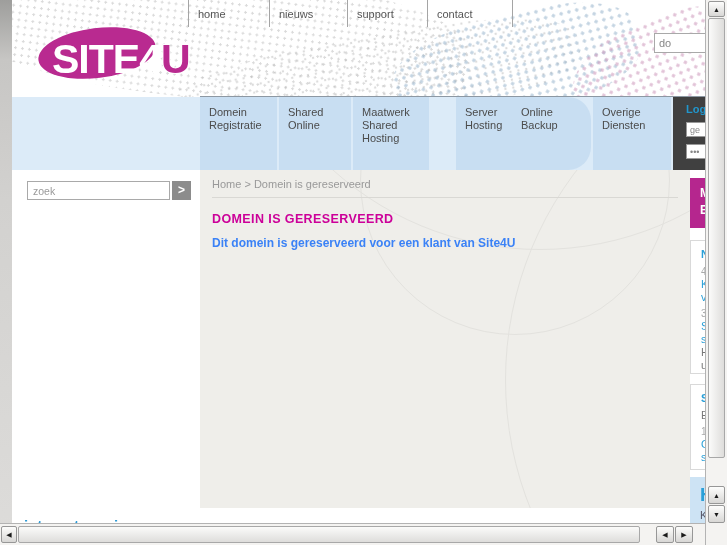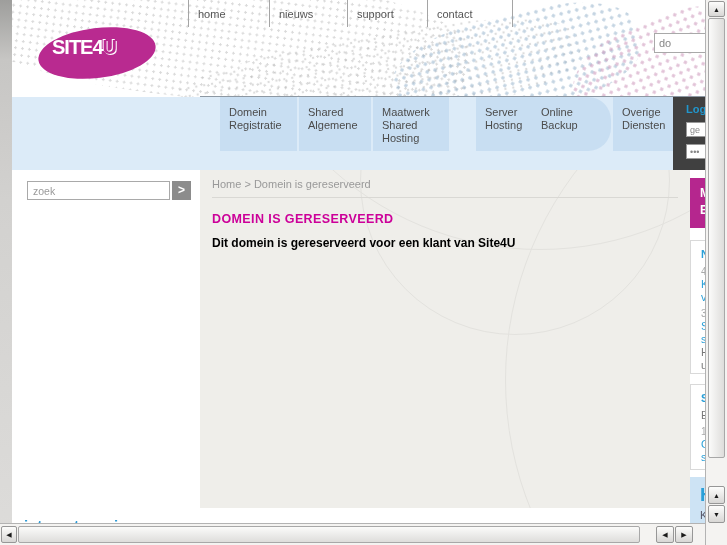--- a/index.html
+++ b/index.html
@@ -18,55 +18,55 @@
   .dots.gray2 { left:150px; top:36px; width:420px; height:90px; transform:rotate(-10deg); opacity:.45;
     background-image:radial-gradient(circle,#b5b5b5 1.3px,transparent 1.6px); background-size:8px 8px; }
   .dots.blue1 { left:380px; top:14px; width:250px; height:100px; transform:rotate(-14deg); opacity:.6;
     background-image:radial-gradient(circle,#9db8cf 1.5px,transparent 1.8px); background-size:8px 8px; }
   .dots.pink1 { left:560px; top:18px; width:190px; height:110px; transform:rotate(-22deg); opacity:.6;
     background-image:radial-gradient(circle,#cf9cbe 1.5px,transparent 1.8px); background-size:8px 8px; }
 
   .logo { position:absolute; left:38px; top:24px; width:140px; height:58px; }
   .logo-ellipse { position:absolute; left:0; top:4px; width:118px; height:50px; background:#b92a90;
     border-radius:50%; transform:rotate(-7deg); }
-  .logo-text { position:absolute; left:14px; top:12px; font-size:20px; font-weight:bold; letter-spacing:-1px; }
+  .logo-text { position:absolute; left:14px; top:12px; font-size:41px; font-weight:bold; letter-spacing:-1px; }
   .logo-text .lt-white { color:#ffffff; }
   .logo-text .lt-pink { color:#b92a90; text-shadow:1px 1px 0 #fff,-1px -1px 0 #fff; }
 
   .topnav { position:absolute; left:188px; top:0; display:flex; }
   .topnav .tn-item { border-left:1px solid #a5a5a5; height:27px; padding:8px 0 0 9px; font-size:11px; color:#555; cursor:pointer; }
   .topnav .tn-item:last-child { border-right:1px solid #a5a5a5; }
   .tn-w0{width:81px}.tn-w1{width:79px}.tn-w2{width:78px}.tn-w3{width:80px}.tn-w4{width:86px}
 
   .domain-input { position:absolute; left:654px; top:33px; width:52px; height:20px; border:1px solid #a9a9a9;
     background:#fff; font-size:11px; color:#888; padding:2px 4px; font-family:"Liberation Sans",sans-serif; }
 
   
   .mainnav-line { position:absolute; left:200px; top:96px; width:527px; height:1px; background:#8d98a3; }
   .mainnav { position:absolute; left:12px; top:97px; width:715px; height:73px; background:#dcebf8; }
-  .mn-cell { position:absolute; top:0; height:54px; background:#c8def2; font-size:11px; line-height:13px;
-    color:#4b4b4b; padding:9px 6px 0 9px; cursor:pointer;margin-left:20px; }
+  .mn-cell { position:absolute; top:0; height:73px; background:#c8def2; font-size:11px; line-height:13px;
+    color:#4b4b4b; padding:9px 6px 0 9px; cursor:pointer; }
   .mn-login { position:absolute; top:0; left:661px; width:54px; height:73px; background:#404040; padding:6px 0 0 13px; }
   .mn-login .login-label { font-size:11px; font-weight:bold; color:#2196cc; }
   .login-input { display:block; width:40px; height:15px; border:1px solid #999; background:#fff; font-size:9px;
     color:#888; margin-top:7px; padding:1px 3px; font-family:"Liberation Sans",sans-serif; }
 
   
   .main-box { position:absolute; left:200px; top:170px; width:490px; height:338px; background:#efeeea; overflow:hidden; }
   .deco-circle { position:absolute; border:1px solid #e3e2de; border-radius:50%; }
   .dc1 { left:160px; top:-145px; width:310px; height:310px; }
   .dc2 { left:305px; top:-135px; width:690px; height:690px; }
   .dc3 { left:30px; top:-540px; width:620px; height:620px; }
 
   .breadcrumb { position:absolute; left:212px; top:178px; font-size:11px; color:#999; }
   .breadcrumb .bc-link { cursor:pointer; }
   .bc-rule { position:absolute; left:212px; top:197px; width:466px; height:1px; background:#d9d8d4; }
 
   .page-title { position:absolute; left:212px; top:212px; font-size:12.5px; font-weight:bold; color:#cc0099; letter-spacing:.4px; }
-  .page-msg { position:absolute; left:212px; top:236px; font-size:12px; font-weight:bold; color:#000000; }
+  .page-msg { position:absolute; left:212px; top:236px; font-size:12px; font-weight:bold; color:#3b82f6; }
 
   
   .search-input { position:absolute; left:27px; top:181px; width:143px; height:19px; border:1px solid #a9a9a9;
     background:#fff; font-size:10.5px; color:#555; padding:2px 5px; font-family:"Liberation Sans",sans-serif; }
   .search-input::placeholder { color:#9a9a9a; }
   .search-btn { position:absolute; left:172px; top:181px; width:19px; height:19px; background:#8c8c8c; color:#fff;
     font-size:12px; font-weight:bold; text-align:center; line-height:18px; cursor:pointer; }
   .tagline { position:absolute; left:24px; top:517px; font-size:15px; font-weight:bold; color:#2e9bd6; }
 
   
@@ -126,21 +126,21 @@
   <div class="tn-item tn-w2">nieuws</div>
   <div class="tn-item tn-w3">support</div>
   <div class="tn-item tn-w4">contact</div>
 </div>
 
 <input class="domain-input" value="do" style="">
 
 <div class="mainnav-line"></div>
 <div class="mainnav">
   <div class="mn-cell" style="left:188px;width:77px;">Domein Registratie</div>
-  <div class="mn-cell" style="left:267px;width:72px;">Shared Algemene</div>
+  <div class="mn-cell" style="left:267px;width:72px;">Shared Online</div>
   <div class="mn-cell" style="left:341px;width:76px;">Maatwerk Shared Hosting</div>
   <div class="mn-cell" style="left:444px;width:79px;">Server Hosting</div>
   <div class="mn-cell" style="left:500px;width:79px;border-radius:23px;">Online Backup</div>
   <div class="mn-cell" style="left:581px;width:78px;">Overige Diensten</div>
   <div class="mn-login">
     <div class="login-label">Log</div>
     <input class="login-input" value="ge" style="">
     <input class="login-input" value="•••" style="">
   </div>
 </div>

